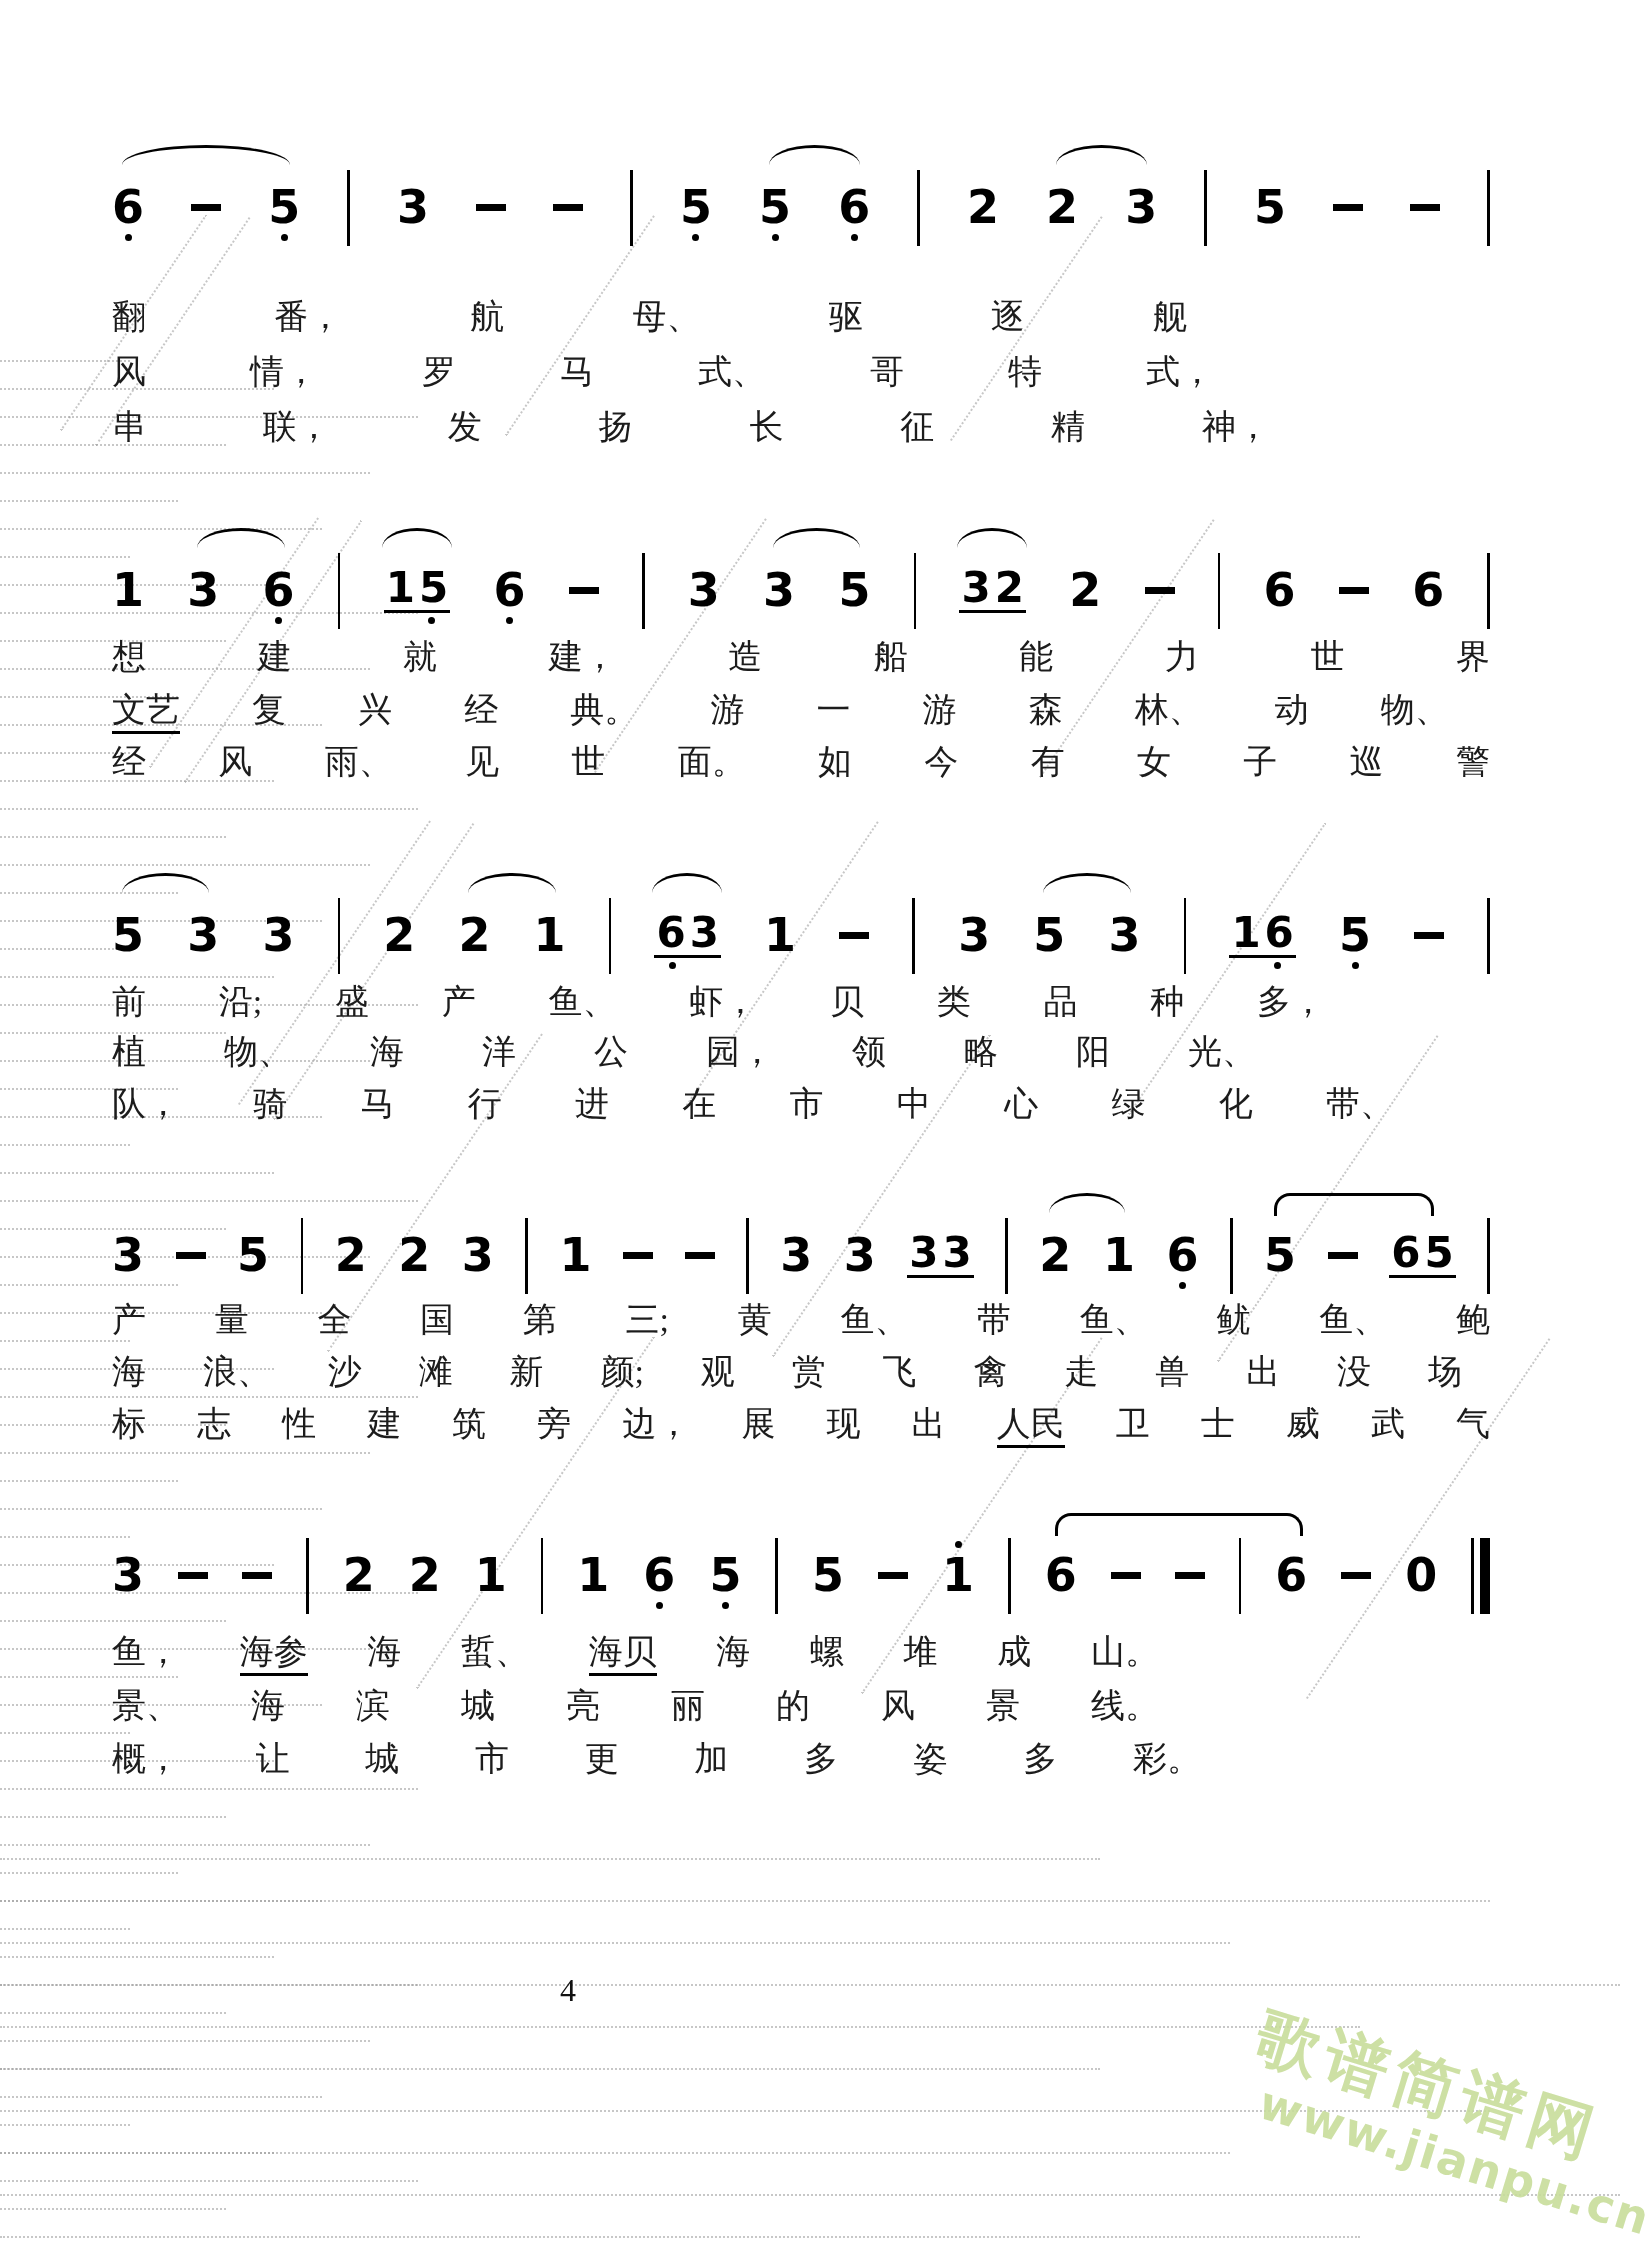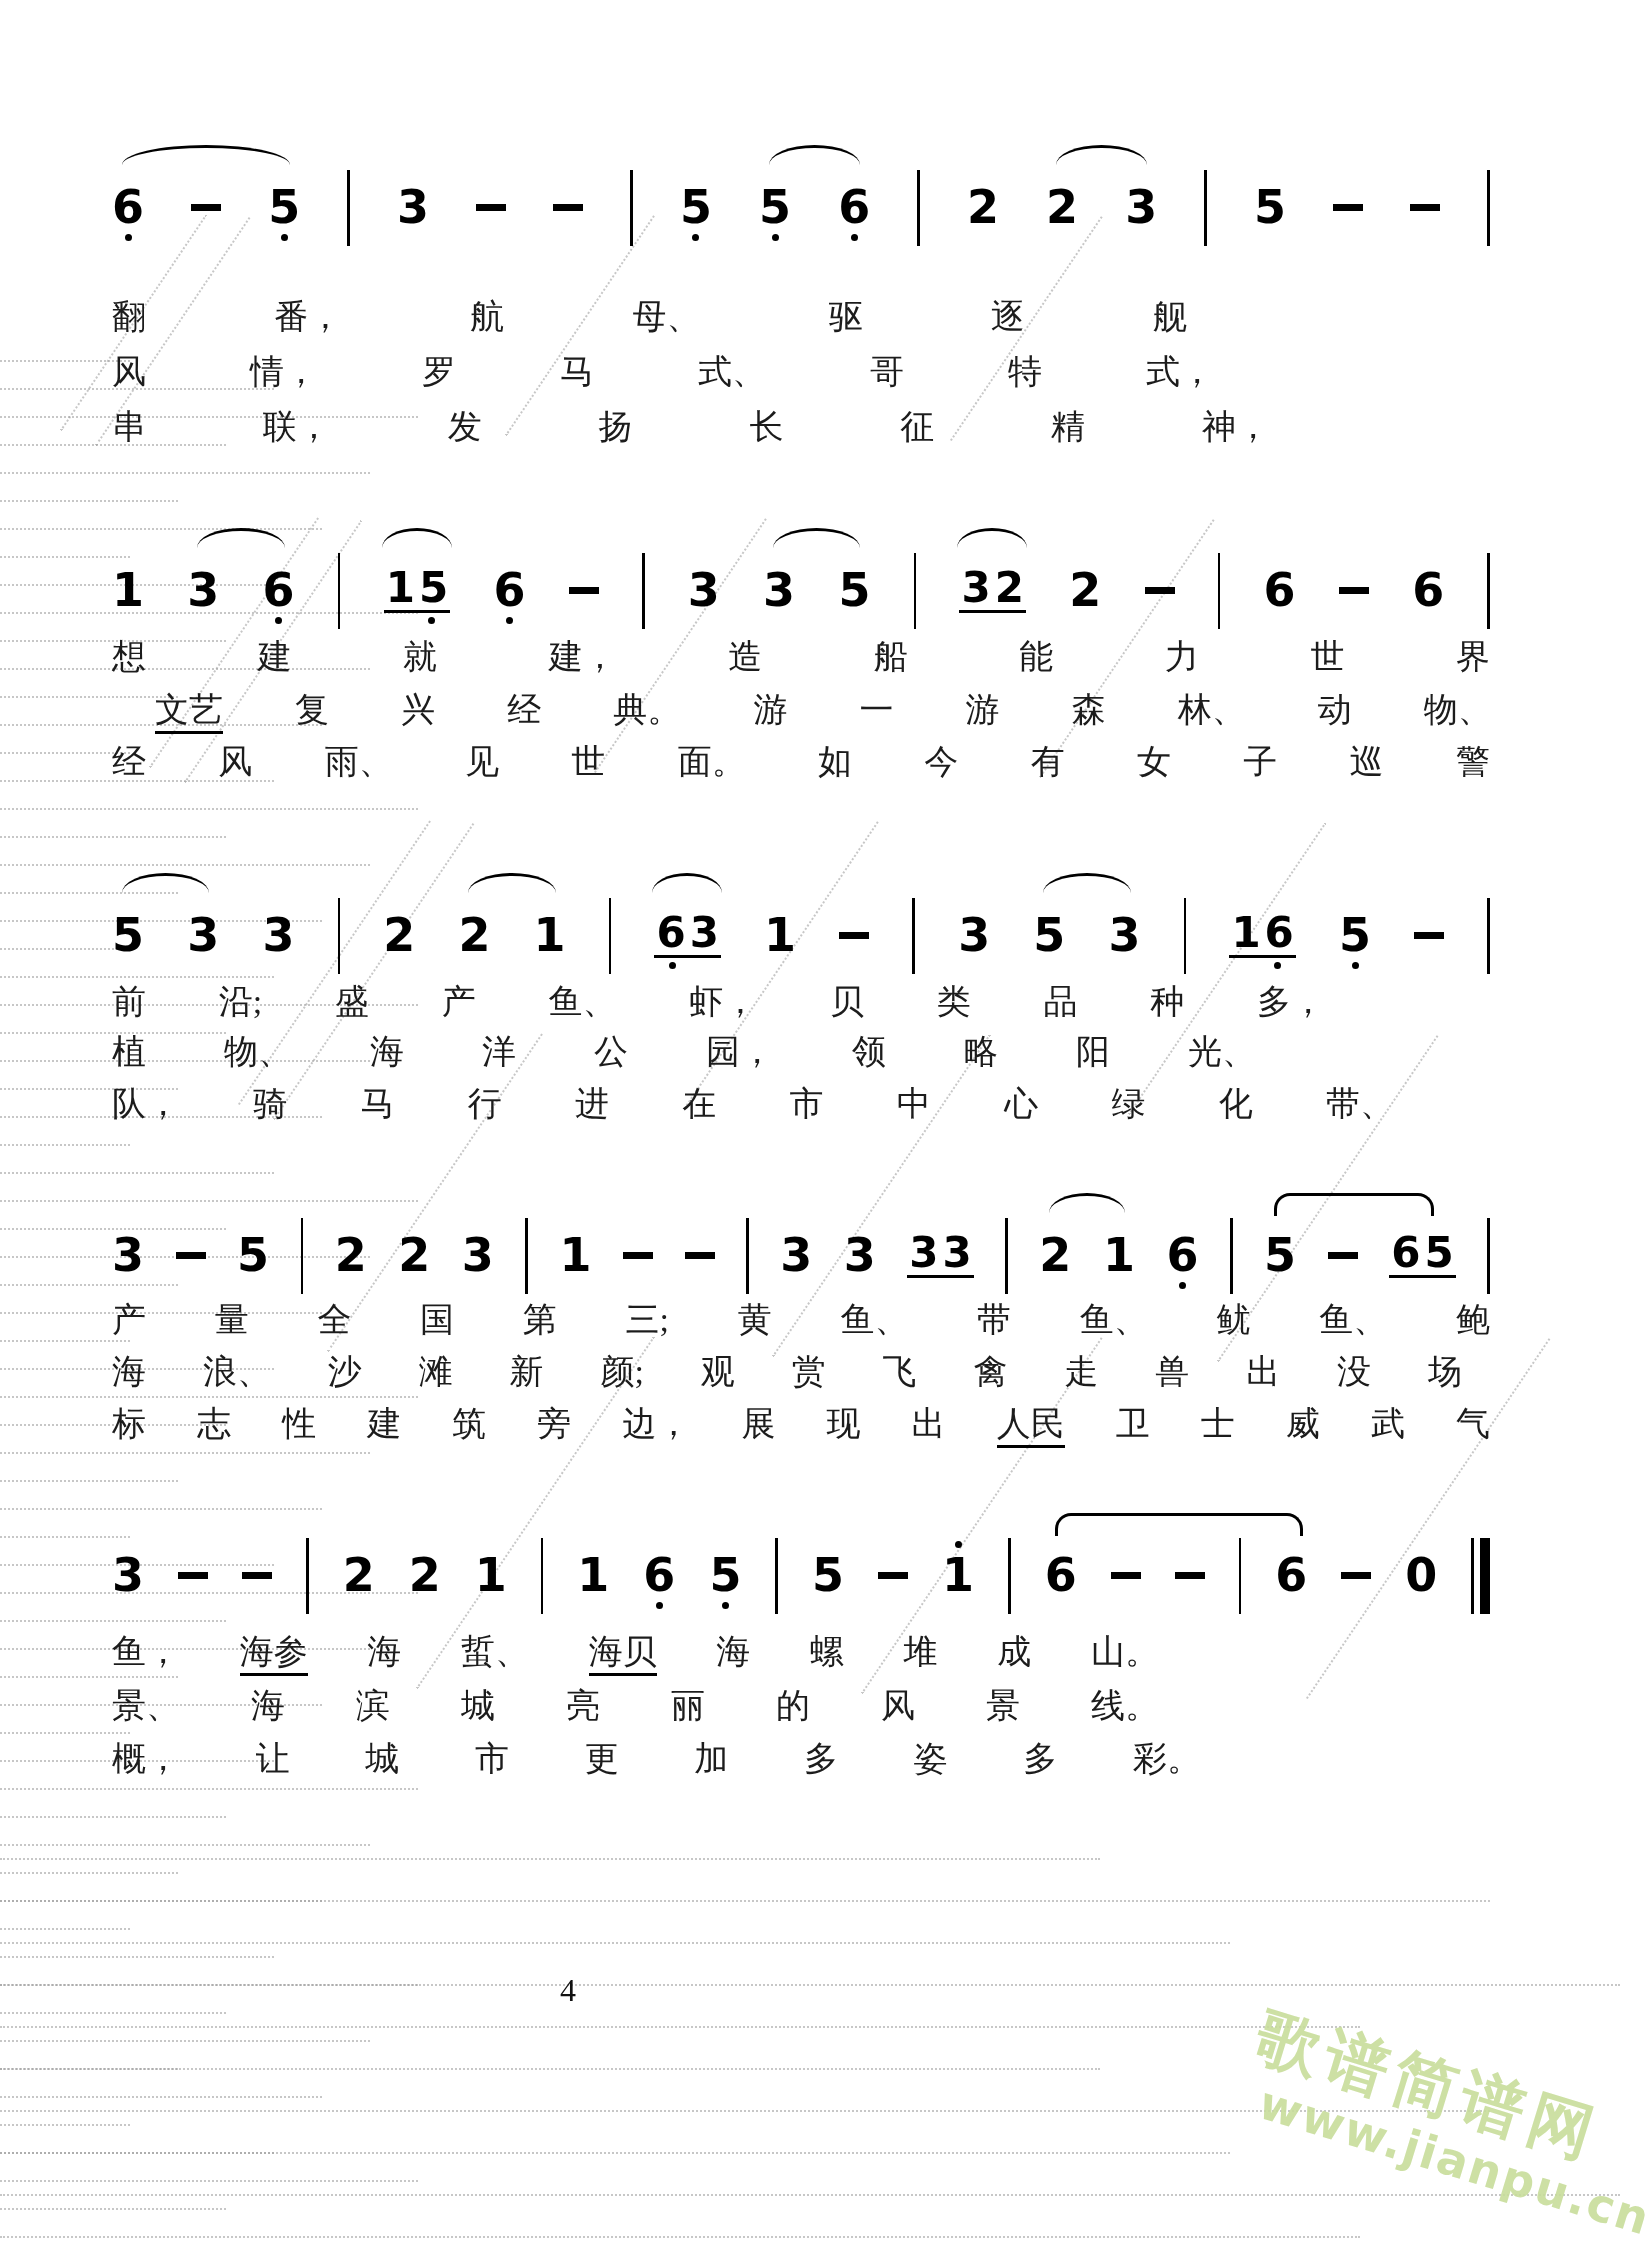--- a/index.html
+++ b/index.html
@@ -454,21 +454,21 @@
         <span class="lyric-token">建</span>
         <span class="lyric-token">就</span>
         <span class="lyric-token">建，</span>
         <span class="lyric-token">造</span>
         <span class="lyric-token">船</span>
         <span class="lyric-token">能</span>
         <span class="lyric-token">力</span>
         <span class="lyric-token">世</span>
         <span class="lyric-token">界</span>
       </div>
-      <div class="lyric-row" style="left: 112px; top: 690px; width: 1337px; margin-left: 43px;">
+      <div class="lyric-row" style="left: 112px; top: 690px; width: 1337px;">
         <span class="lyric-token u">文艺</span>
         <span class="lyric-token">复</span>
         <span class="lyric-token">兴</span>
         <span class="lyric-token">经</span>
         <span class="lyric-token">典。</span>
         <span class="lyric-token">游</span>
         <span class="lyric-token">一</span>
         <span class="lyric-token">游</span>
         <span class="lyric-token">森</span>
         <span class="lyric-token">林、</span>

